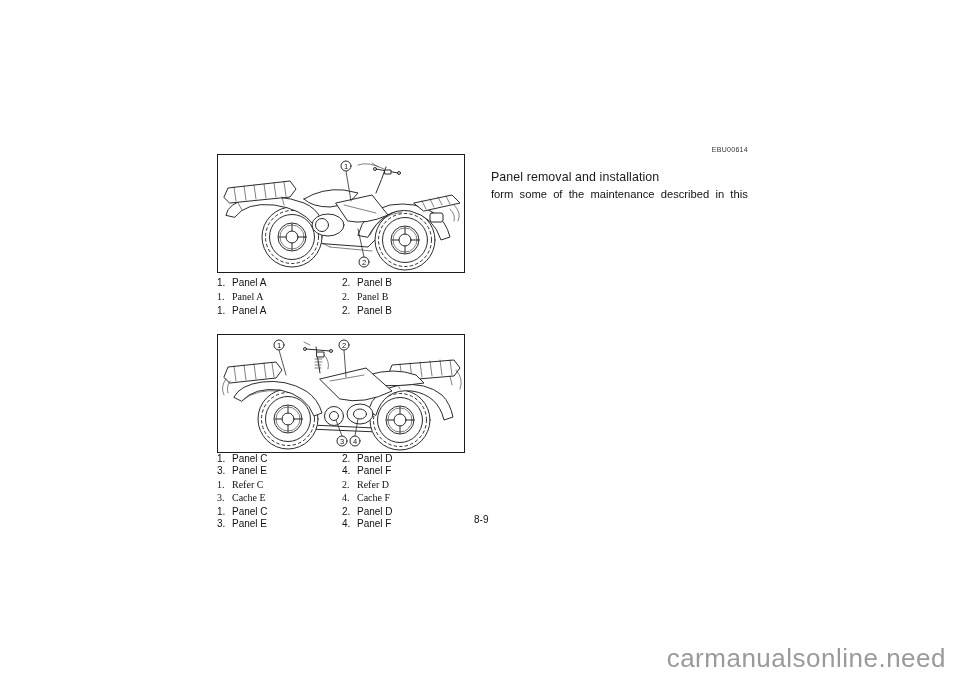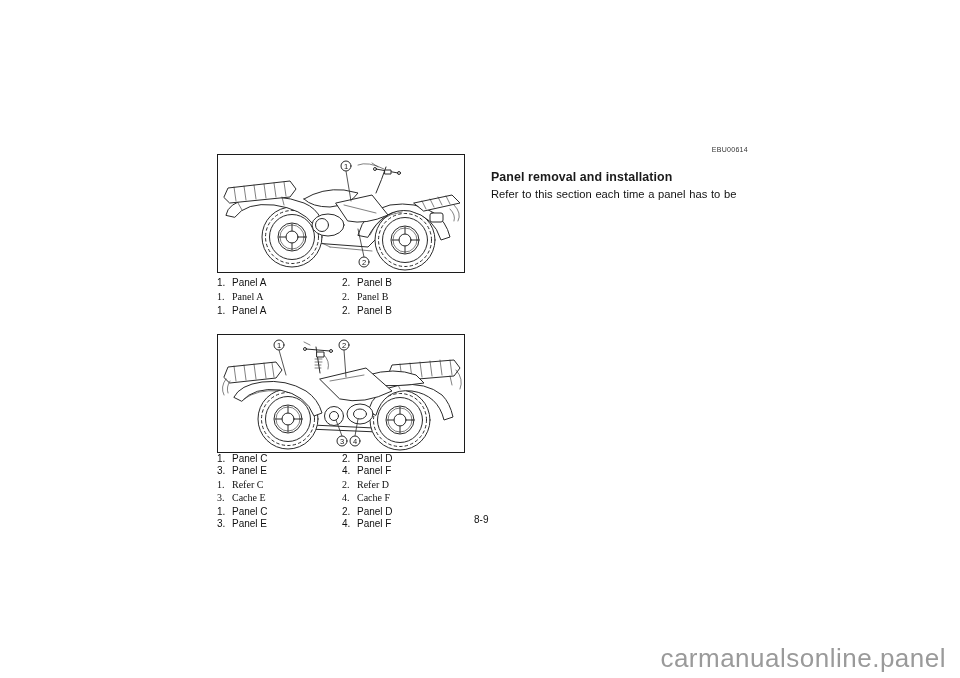--- a/index.html
+++ b/index.html
@@ -22,21 +22,21 @@
   .lgroup{margin-bottom:1.6px}
   .lgroup.serif{font-family:"Liberation Serif",serif}
   .lrow{display:flex;line-height:12.4px}
   .lcell{display:flex;width:125px;flex:none}
   .lcell:last-child{width:auto}
   .lcell .n{width:15px;flex:none}
 
   
   .rightcol{position:absolute;left:491px;top:146px;width:257px}
   .code{font-size:7px;line-height:8px;text-align:right;letter-spacing:.3px;color:#333;margin-bottom:2px}
-  .rtitle{font-size:12.4px;font-weight:bold;line-height:14px;margin:16px 0 2px 0;letter-spacing:.1px}
+  .rtitle{font-size:12.4px;font-weight:normal;line-height:14px;margin:16px 0 2px 0;letter-spacing:.1px}
   .bline{font-size:11.2px;line-height:16.1px;white-space:nowrap;color:#111}
   .ws-a{word-spacing:1.1px}
   .ws-b{word-spacing:3.1px}
   .ws-d{word-spacing:.6px}
 
   .pagenum{position:absolute;left:474px;top:514px;font-size:10px;color:#111}
   .watermark{position:absolute;right:14px;bottom:4px;font-size:26px;letter-spacing:.5px;color:#9a9a9a}
 
   
   .art path,.art line,.art circle,.art ellipse,.art rect,.art polyline,.art polygon{
@@ -320,20 +320,20 @@
             <span class="n">4.</span>
             <span class="t">Panel F</span>
           </span>
       </div>
     </div>
   </div>
 
   <div class="rightcol">
     <div class="code">EBU00614</div>
     <h1 class="rtitle">Panel removal and installation</h1>
-    <div class="bline ws-d">Refer to this section each time a panel has to be</div>
+    <div class="bline ws-b">form some of the maintenance described in this</div>
   </div>
 
   <div class="pagenum">8-9</div>
 
-  <div class="watermark">carmanualsonline.panel</div>
+  <div class="watermark">carmanualsonline.need</div>
 
 </div>
 
 </body></html>

